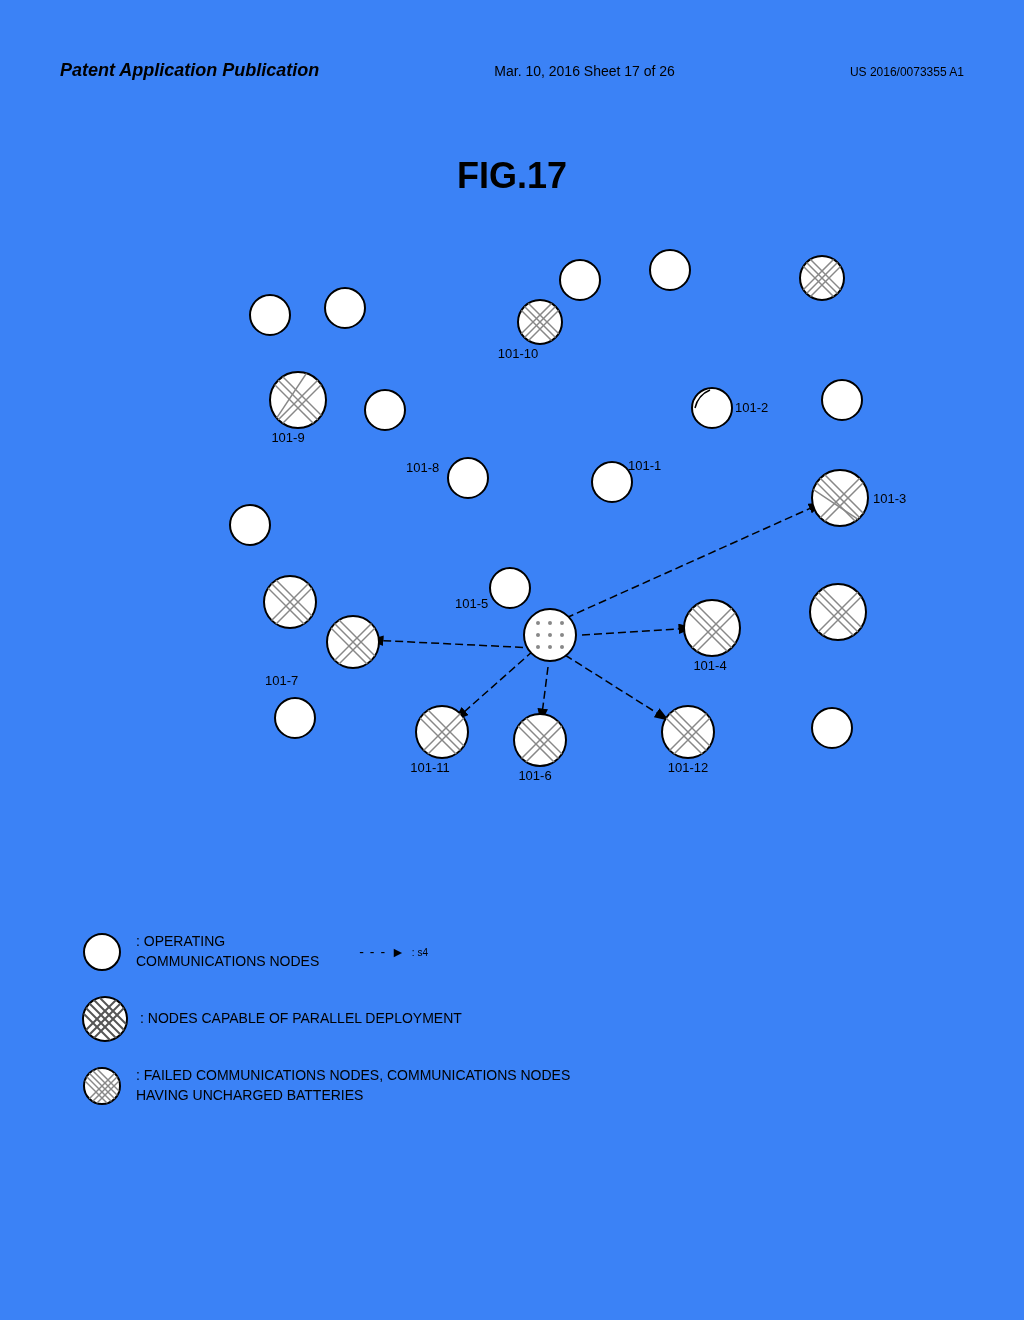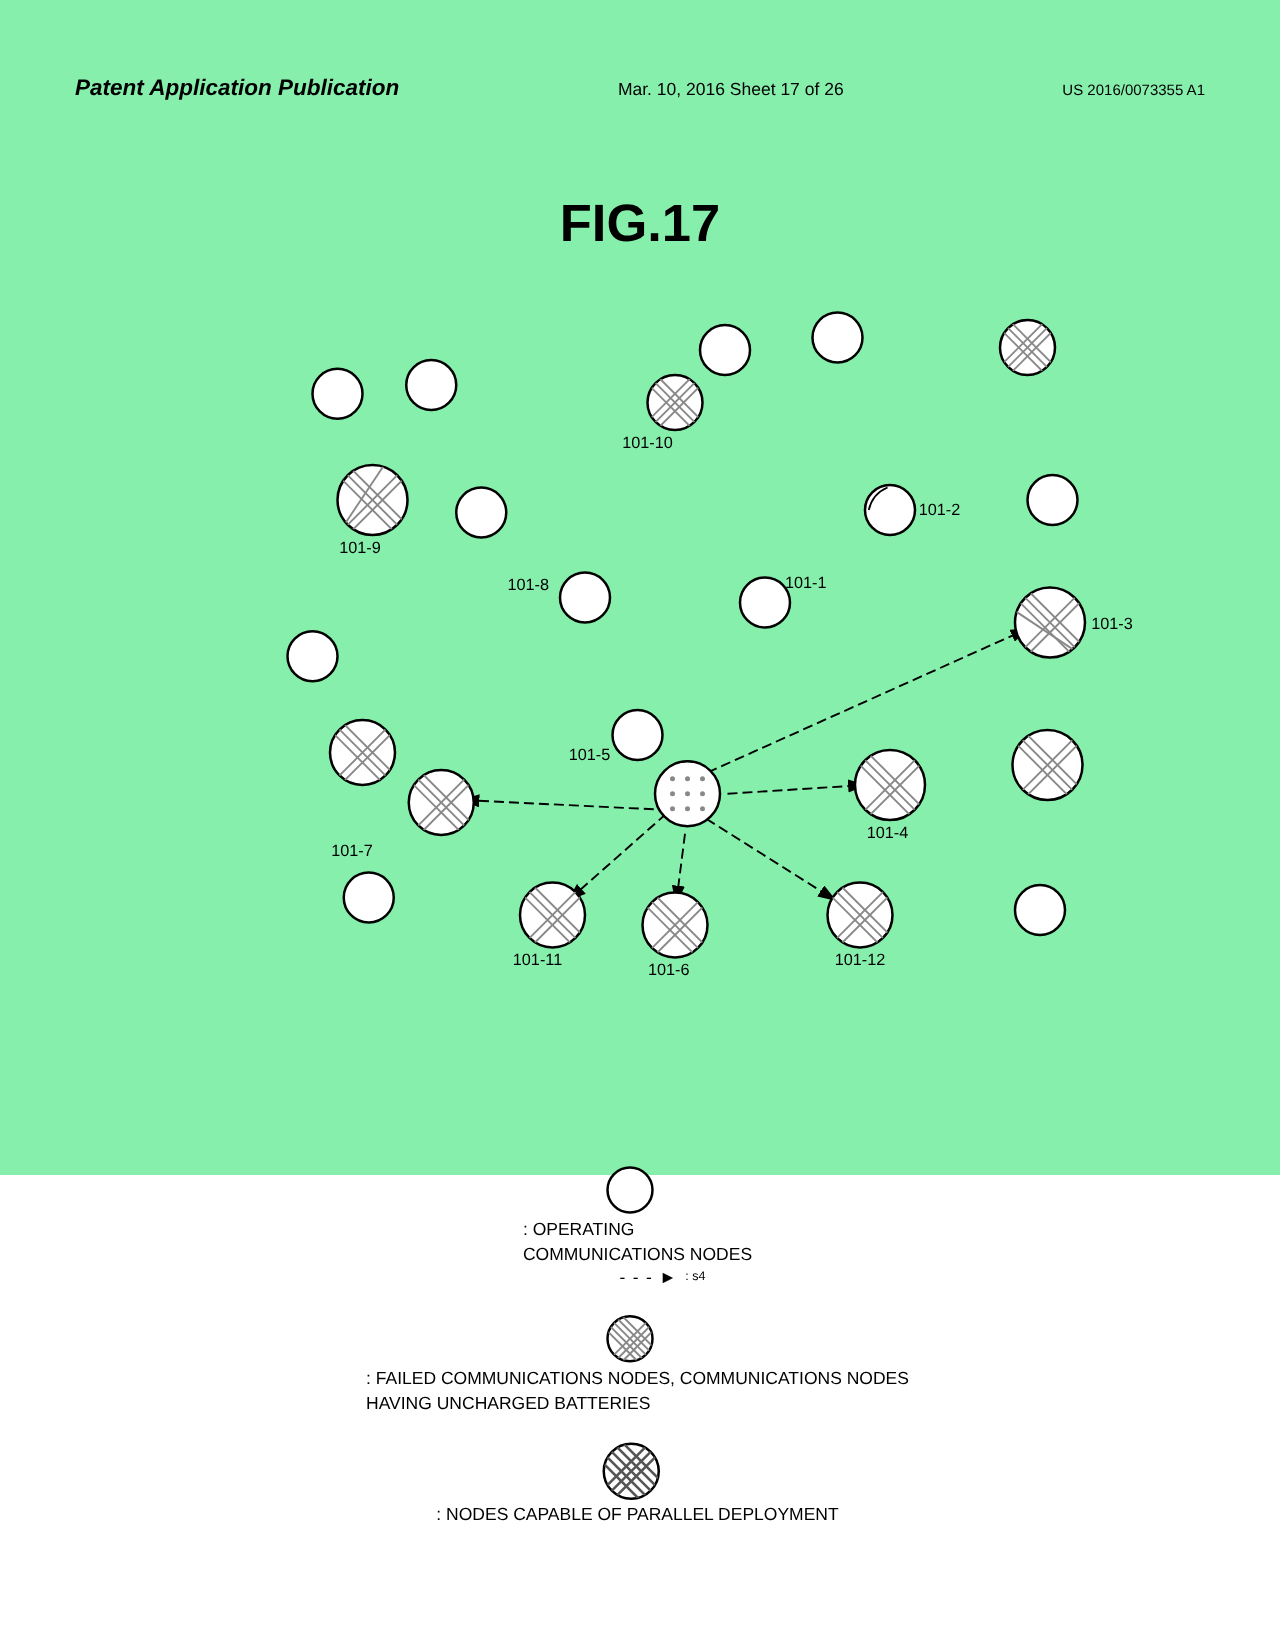--- a/index.html
+++ b/index.html
@@ -6,23 +6,23 @@
     body {
       width: 1024px;
       height: 1320px;
       background: #ffffff;
       font-family: Arial, sans-serif;
       position: relative;
       overflow: hidden;
     }
     .page-container {
       width: 1024px;
-      height: 940px;
+      height: 1320px;
       position: relative;
-      background: #86efac;
+      background: #3b82f6;
     }
     .header {
       position: absolute;
       top: 60px;
       left: 0;
       right: 0;
       display: flex;
       justify-content: space-between;
       align-items: baseline;
       padding: 0 60px;
@@ -36,21 +36,21 @@
       font-size: 14px;
     }
     .header-right {
       font-size: 12px;
     }
     .fig-title {
       position: absolute;
       top: 155px;
       left: 50%;
       transform: translateX(-50%);
-      font-size: 42px;
+      font-size: 36px;
       font-weight: bold;
       font-family: Arial, sans-serif;
     }
     
     .diagram {
       position: absolute;
       top: 210px;
       left: 50px;
       width: 920px;
       height: 680px;
@@ -67,21 +67,20 @@
     .legend {
       position: absolute;
       top: 930px;
       left: 80px;
       width: 860px;
     }
     .legend-item {
       display: flex;
       align-items: center;
       margin-bottom: 20px;
-      flex-direction: column;
     }
     .legend-text {
       font-size: 14px;
       line-height: 1.4;
     }
     .legend-arrow-row {
       display: flex;
       align-items: center;
       margin-left: 20px;
     }
@@ -311,20 +310,42 @@
 
     <div class="legend-item">
       <svg width="44" height="44" style="flex-shrink:0;margin-right:12px">
         <circle cx="22" cy="22" r="18" fill="white" stroke="#000" stroke-width="2"></circle>
       </svg>
       <span class="legend-text">: OPERATING<br>COMMUNICATIONS NODES</span>
       <div class="legend-arrow-row" style="margin-left:40px;">
         <span style="font-size:14px;letter-spacing:1px;margin-right:6px">- - - ►</span>
         <span style="font-size:10px">: s4</span>
       </div>
+    </div>
+
+    <div class="legend-item">
+      <svg width="50" height="50" style="flex-shrink:0;margin-right:10px">
+        <defs>
+          <clipPath id="leg-clip-2">
+              <circle cx="25" cy="25" r="22"></circle>
+            </clipPath>
+        </defs>
+        <circle cx="25" cy="25" r="22" fill="white" stroke="#000" stroke-width="2"></circle>
+        <g clip-path="url(#leg-clip-2)">
+          <line x1="3" y1="3" x2="47" y2="47" stroke="#555" stroke-width="2"></line>
+          <line x1="11" y1="3" x2="47" y2="39" stroke="#555" stroke-width="2"></line>
+          <line x1="19" y1="3" x2="47" y2="31" stroke="#555" stroke-width="2"></line>
+          <line x1="3" y1="11" x2="39" y2="47" stroke="#555" stroke-width="2"></line>
+          <line x1="3" y1="19" x2="31" y2="47" stroke="#555" stroke-width="2"></line>
+          <line x1="47" y1="3" x2="3" y2="47" stroke="#555" stroke-width="2"></line>
+          <line x1="39" y1="3" x2="3" y2="39" stroke="#555" stroke-width="2"></line>
+          <line x1="47" y1="11" x2="11" y2="47" stroke="#555" stroke-width="2"></line>
+        </g>
+      </svg>
+      <span class="legend-text">: NODES CAPABLE OF PARALLEL DEPLOYMENT</span>
     </div>
 
     <div class="legend-item">
       <svg width="44" height="44" style="flex-shrink:0;margin-right:12px">
         <defs>
           <clipPath id="leg-clip-1">
               <circle cx="22" cy="22" r="18"></circle>
             </clipPath>
         </defs>
         <circle cx="22" cy="22" r="18" fill="white" stroke="#000" stroke-width="2"></circle>
@@ -334,36 +355,14 @@
           <line x1="16" y1="4" x2="40" y2="28" stroke="#888" stroke-width="1.5"></line>
           <line x1="4" y1="10" x2="34" y2="40" stroke="#888" stroke-width="1.5"></line>
           <line x1="4" y1="16" x2="28" y2="40" stroke="#888" stroke-width="1.5"></line>
           <line x1="4" y1="40" x2="40" y2="4" stroke="#888" stroke-width="1.5"></line>
           <line x1="10" y1="40" x2="40" y2="10" stroke="#888" stroke-width="1.5"></line>
           <line x1="16" y1="40" x2="40" y2="16" stroke="#888" stroke-width="1.5"></line>
         </g>
       </svg>
       <span class="legend-text">: FAILED COMMUNICATIONS NODES, COMMUNICATIONS NODES<br>HAVING UNCHARGED BATTERIES</span>
     </div>
-
-    <div class="legend-item">
-      <svg width="50" height="50" style="flex-shrink:0;margin-right:10px">
-        <defs>
-          <clipPath id="leg-clip-2">
-              <circle cx="25" cy="25" r="22"></circle>
-            </clipPath>
-        </defs>
-        <circle cx="25" cy="25" r="22" fill="white" stroke="#000" stroke-width="2"></circle>
-        <g clip-path="url(#leg-clip-2)">
-          <line x1="3" y1="3" x2="47" y2="47" stroke="#555" stroke-width="2"></line>
-          <line x1="11" y1="3" x2="47" y2="39" stroke="#555" stroke-width="2"></line>
-          <line x1="19" y1="3" x2="47" y2="31" stroke="#555" stroke-width="2"></line>
-          <line x1="3" y1="11" x2="39" y2="47" stroke="#555" stroke-width="2"></line>
-          <line x1="3" y1="19" x2="31" y2="47" stroke="#555" stroke-width="2"></line>
-          <line x1="47" y1="3" x2="3" y2="47" stroke="#555" stroke-width="2"></line>
-          <line x1="39" y1="3" x2="3" y2="39" stroke="#555" stroke-width="2"></line>
-          <line x1="47" y1="11" x2="11" y2="47" stroke="#555" stroke-width="2"></line>
-        </g>
-      </svg>
-      <span class="legend-text">: NODES CAPABLE OF PARALLEL DEPLOYMENT</span>
-    </div>
   </div>
 </div>
 
 </body></html>

